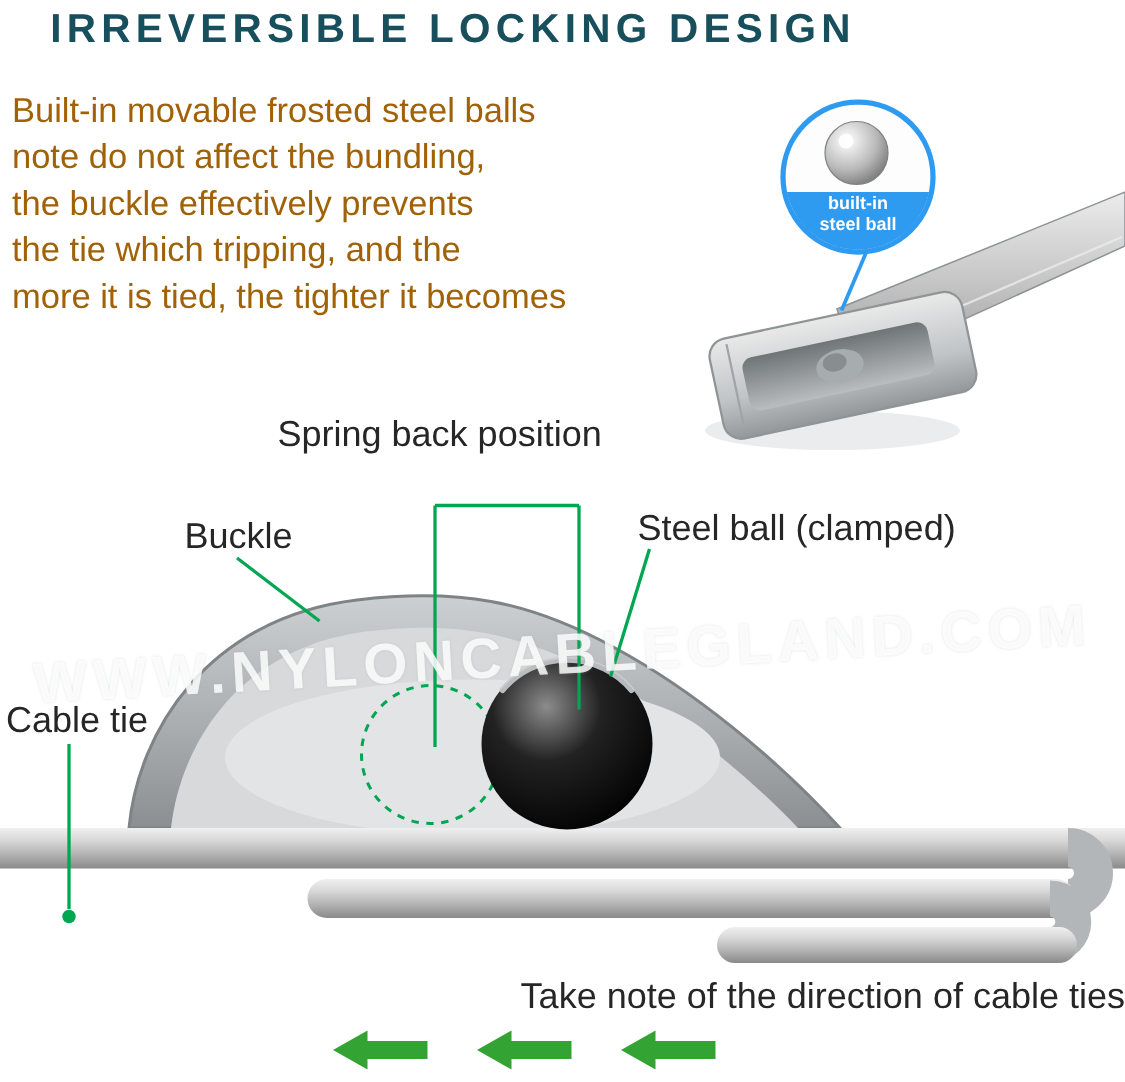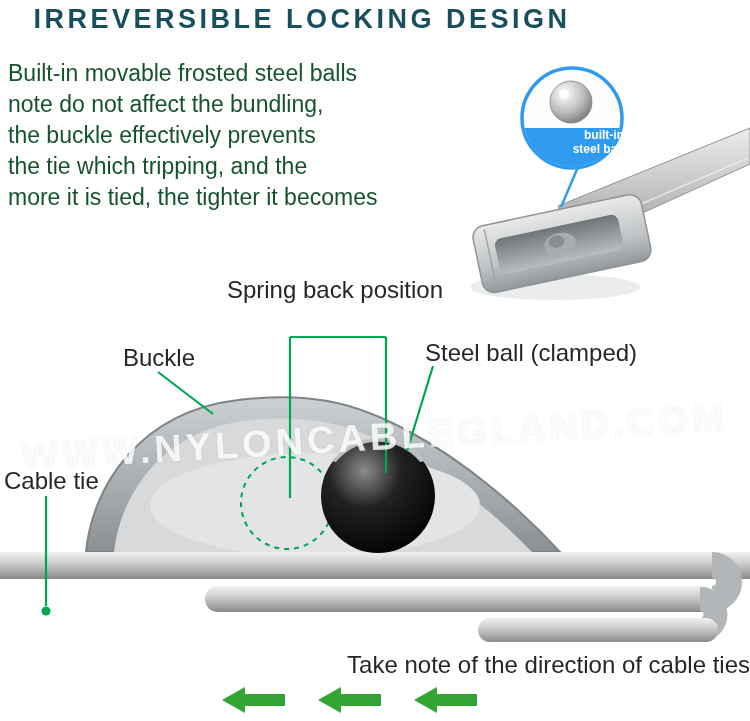--- a/index.html
+++ b/index.html
@@ -5,25 +5,25 @@
   html,body{margin:0;padding:0;background:#fff}
   .page{position:relative;width:750px;height:721px;overflow:hidden;background:#fff;
         font-family:"Liberation Sans",sans-serif}
   .art{position:absolute;left:0;top:0;z-index:1}
   .watermark{position:absolute;left:18px;top:416px;width:714px;z-index:2;text-align:center;
         font-weight:bold;font-size:38px;letter-spacing:4px;color:rgba(255,255,255,0.82);
         transform:rotate(-3.2deg);white-space:nowrap;pointer-events:none;
         text-shadow:0 0 2px rgba(170,175,178,0.35)}
   .title{position:absolute;left:0;top:4px;width:604px;margin:0;text-align:center;z-index:3;
         font-size:27px;font-weight:800;letter-spacing:3.5px;color:#17505c}
-  .desc{position:absolute;left:8px;top:58px;z-index:3;font-size:23px;line-height:31px;color:#14532d}
-  .callout-label{position:absolute;left:520px;top:129px;width:104px;z-index:3;text-align:right;
+  .desc{position:absolute;left:8px;top:58px;z-index:3;font-size:23px;line-height:31px;color:#a16207}
+  .callout-label{position:absolute;left:520px;top:129px;width:104px;z-index:3;text-align:center;
         font-size:12px;line-height:13.5px;color:#fff;font-weight:bold}
   .lbl{position:absolute;z-index:3;font-size:24px;color:#262626;white-space:nowrap}
-  #lbl-spring{left:185px;top:276px;width:300px;text-align:center}
+  #lbl-spring{left:185px;top:276px;width:300px;}
   #lbl-buckle{left:123px;top:344px}
   #lbl-ball{left:425px;top:339px}
   #lbl-tie{left:4px;top:467px}
   .note{position:absolute;left:0;top:651px;width:750px;text-align:right;z-index:3;
         font-size:24px;color:#262626}
   .arrows{position:absolute;left:222px;top:687px;z-index:3;display:flex;gap:33px}
   .arrow{position:relative;width:63px;height:26px}
   .arrow::before{content:"";position:absolute;left:0;top:0;width:0;height:0;
         border-top:13px solid transparent;border-bottom:13px solid transparent;
         border-right:23px solid #33a433}

